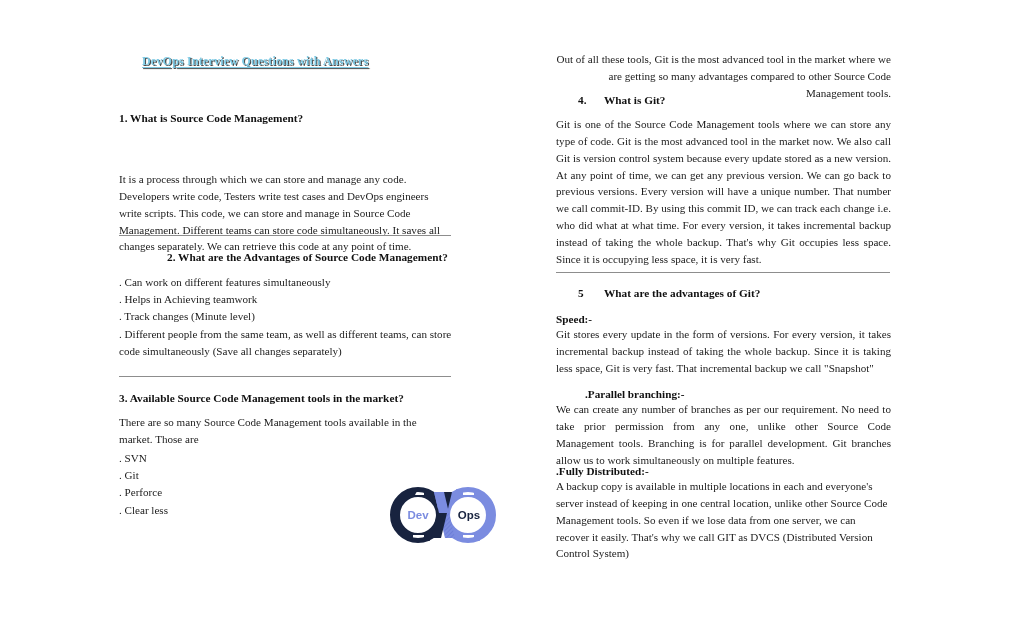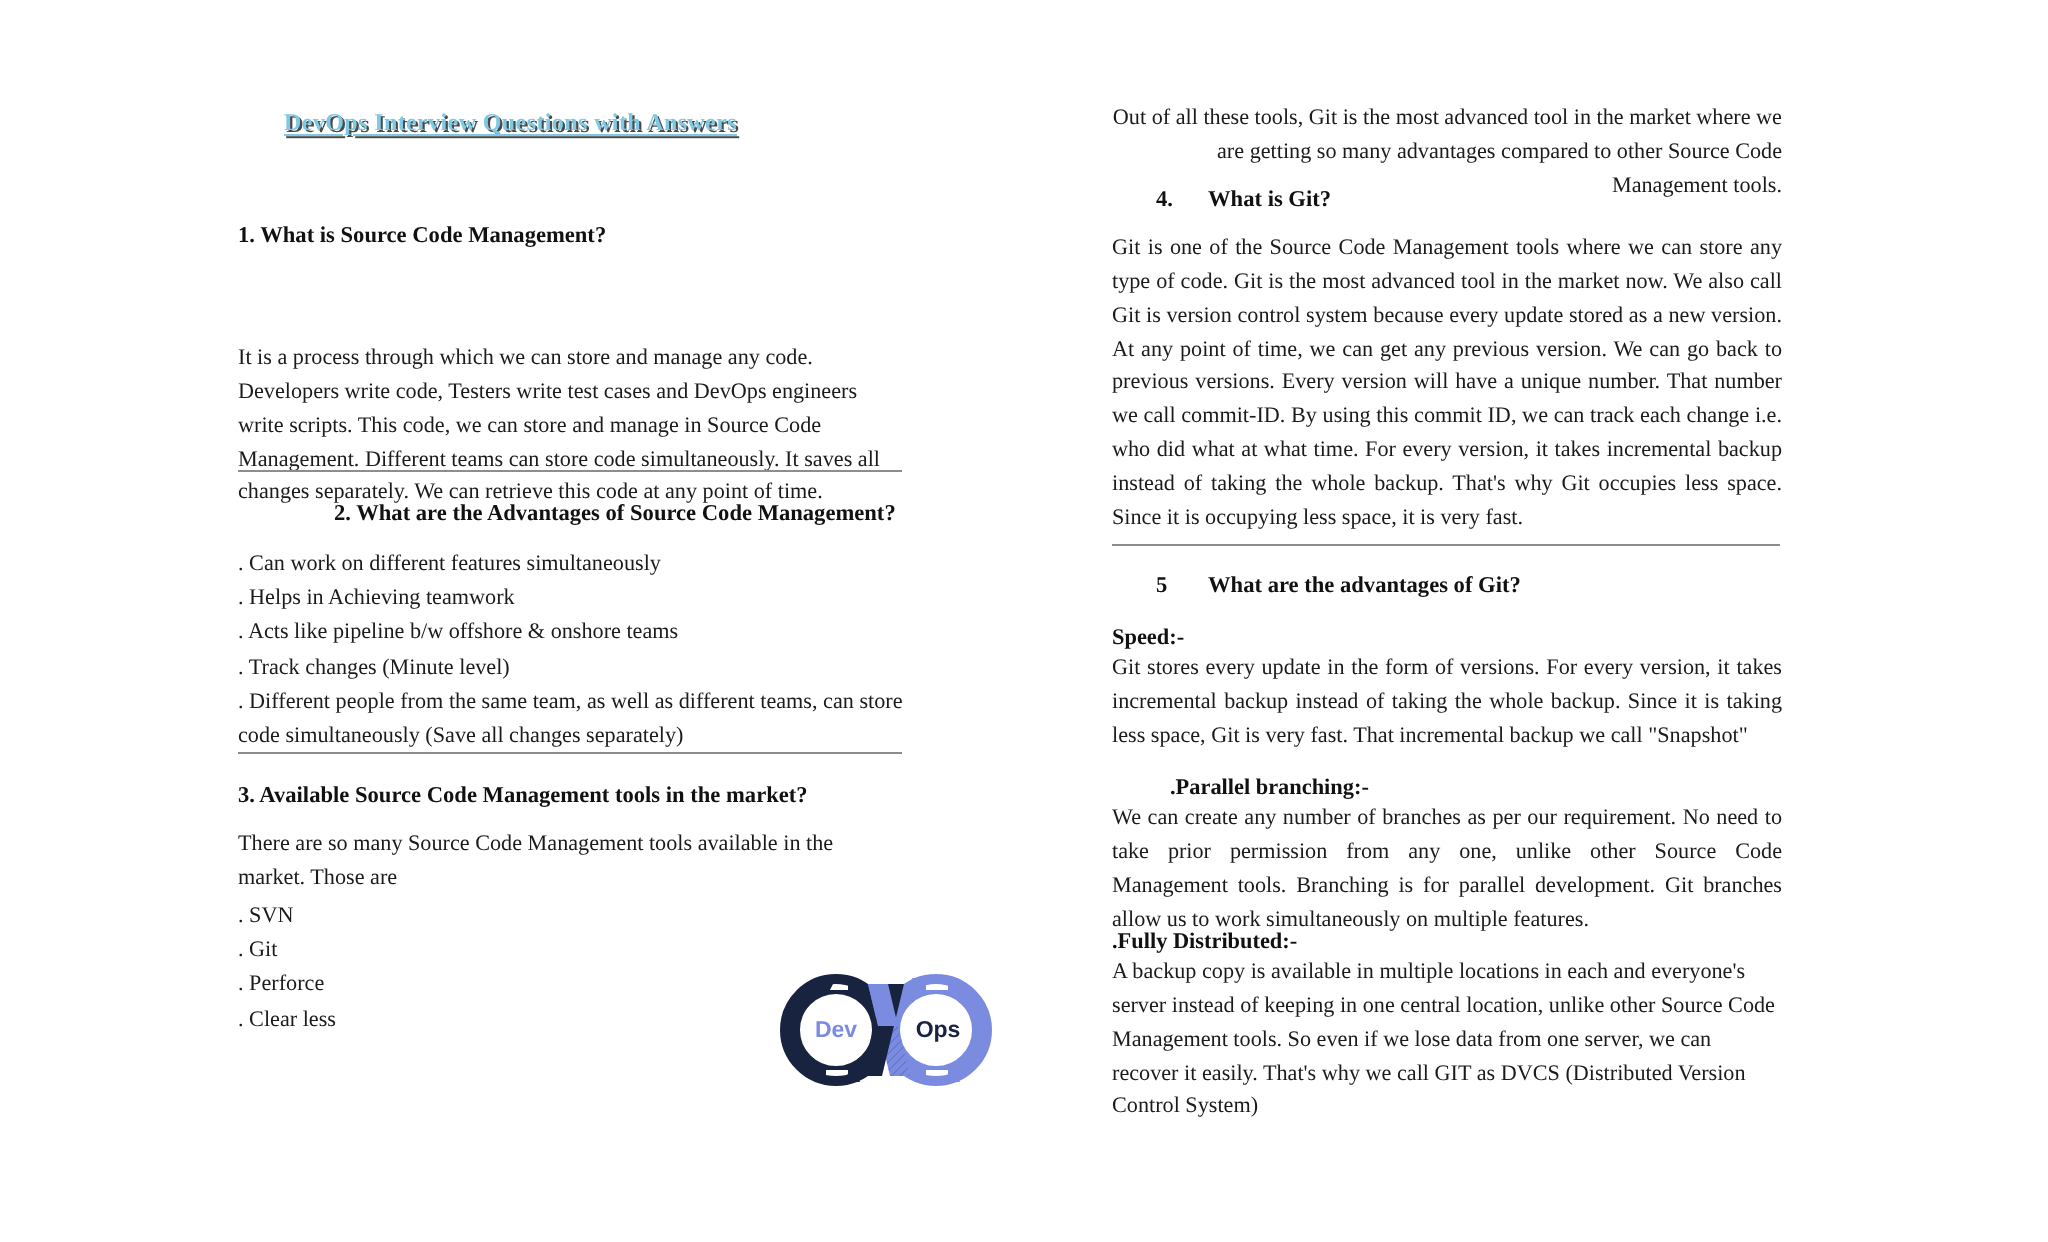--- a/index.html
+++ b/index.html
@@ -139,21 +139,20 @@
 
   <p id="L_p1" class="para">It is a process through which we can store and manage any code. Developers write code, Testers write test cases and DevOps engineers write scripts. This code, we can store and manage in Source Code Management. Different teams can store code simultaneously. It saves all changes separately. We can retrieve this code at any point of time.</p>
 
   <hr id="L_hr1" class="rule">
 
   <div id="L_h2" class="q-head">2. What are the Advantages of Source Code Management?</div>
 
   <ul id="L_ul1" class="bullets">
       <li>Can work on different features simultaneously</li>
       <li>Helps in Achieving teamwork</li>
-      <li>Acts like pipeline b/w offshore &amp; onshore teams</li>
       <li>Track changes (Minute level)</li>
       <li>Different people from the same team, as well as different teams, can store code simultaneously (Save all changes separately)</li>
     </ul>
 
   <hr id="L_hr2" class="rule">
 
   <div id="L_h3" class="q-head">3. Available Source Code Management tools in the market?</div>
 
   <p id="L_p3" class="para">There are so many Source Code Management tools available in the market. Those are</p>
 

